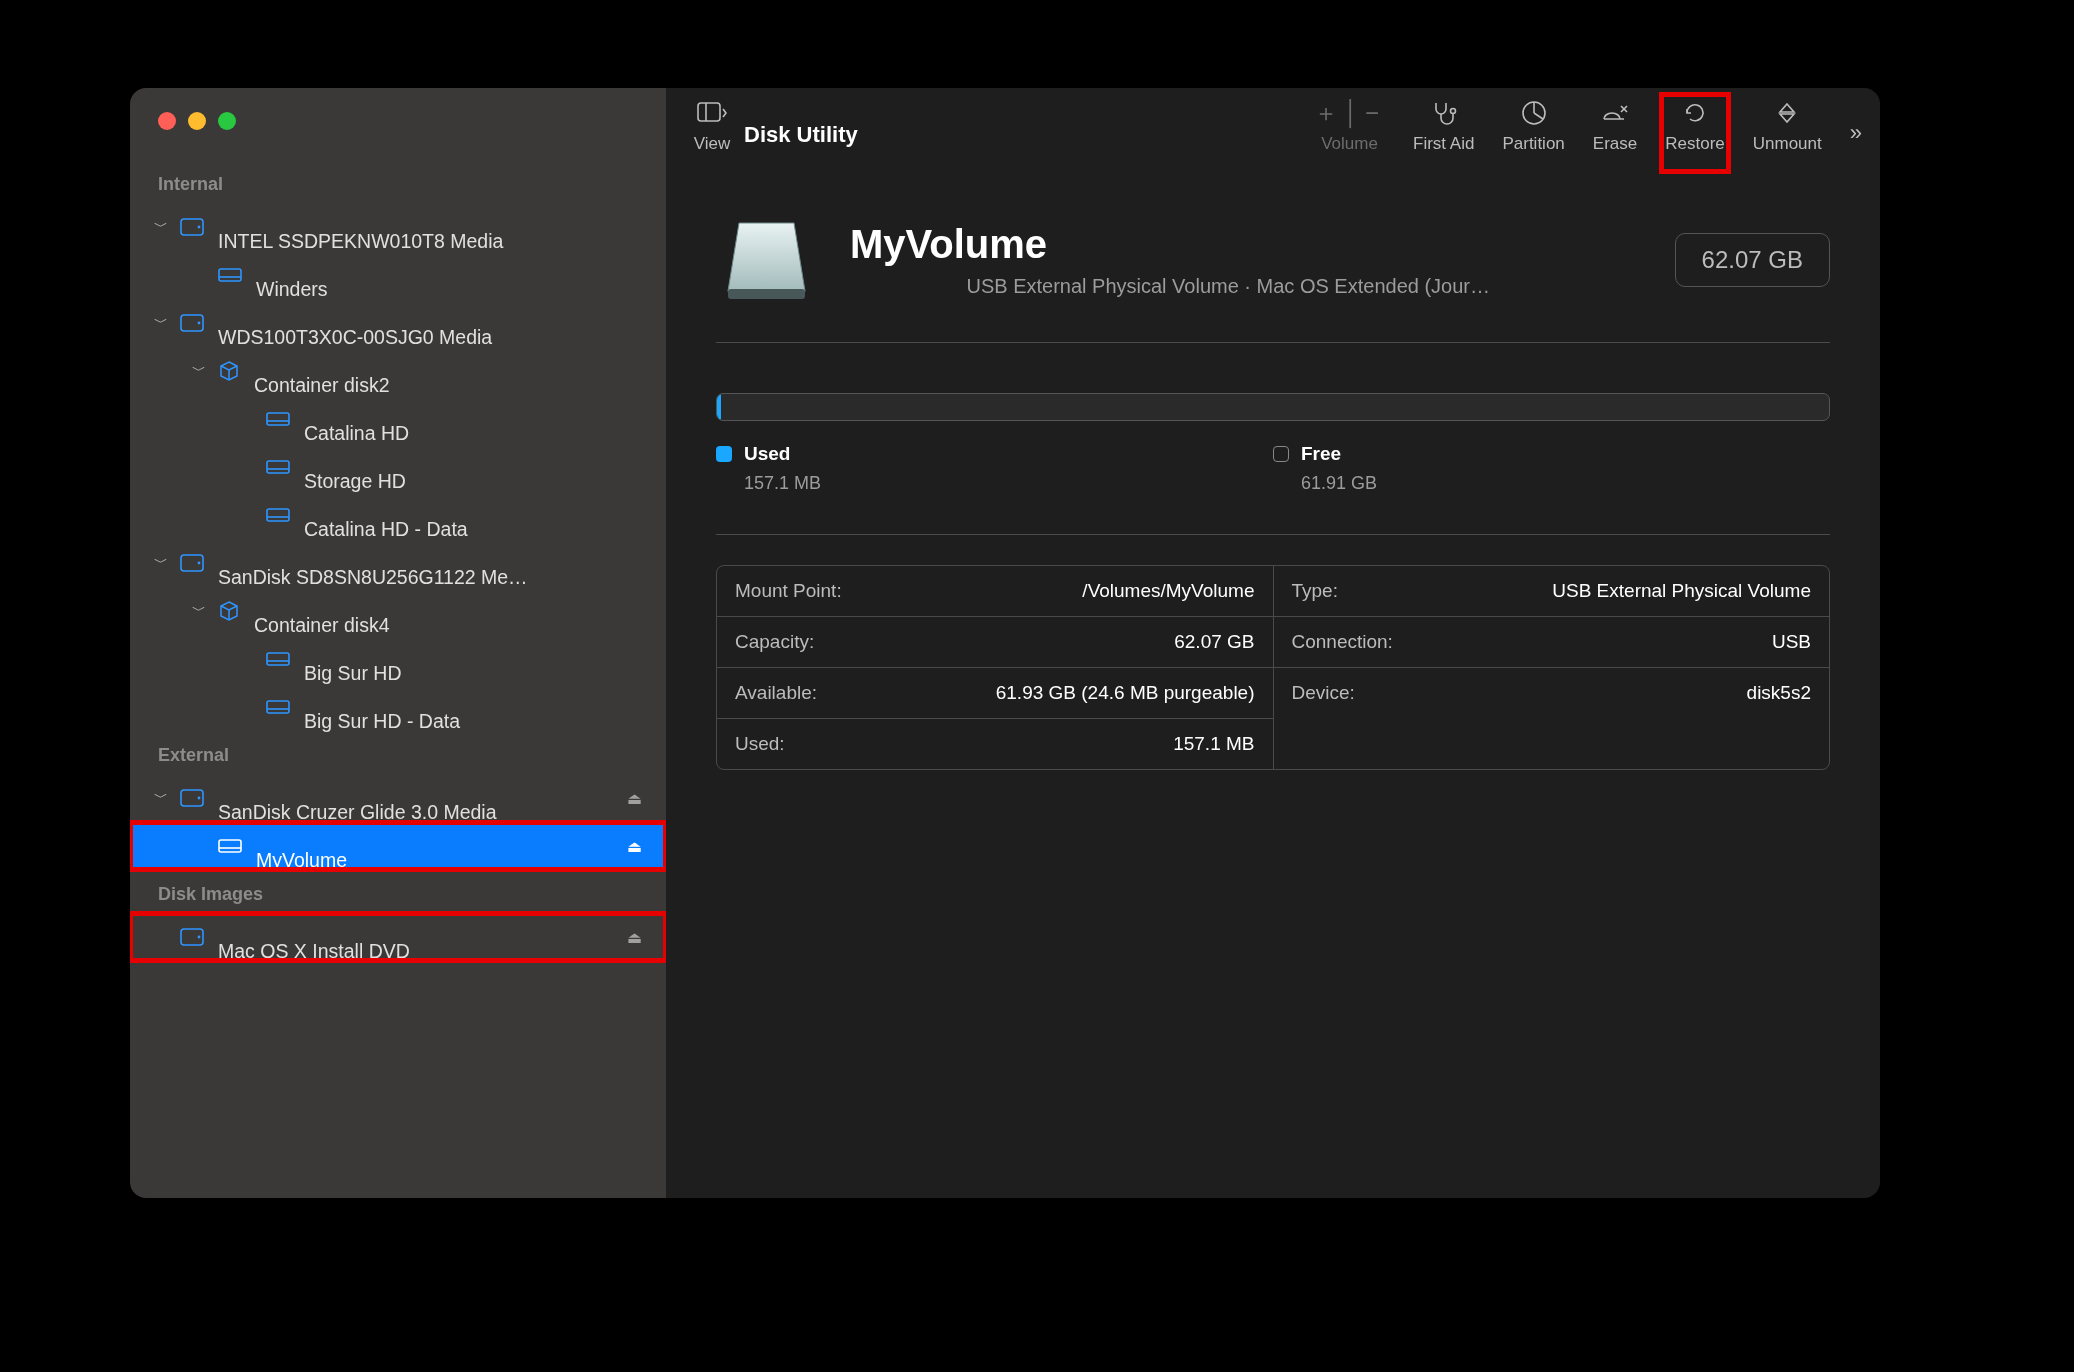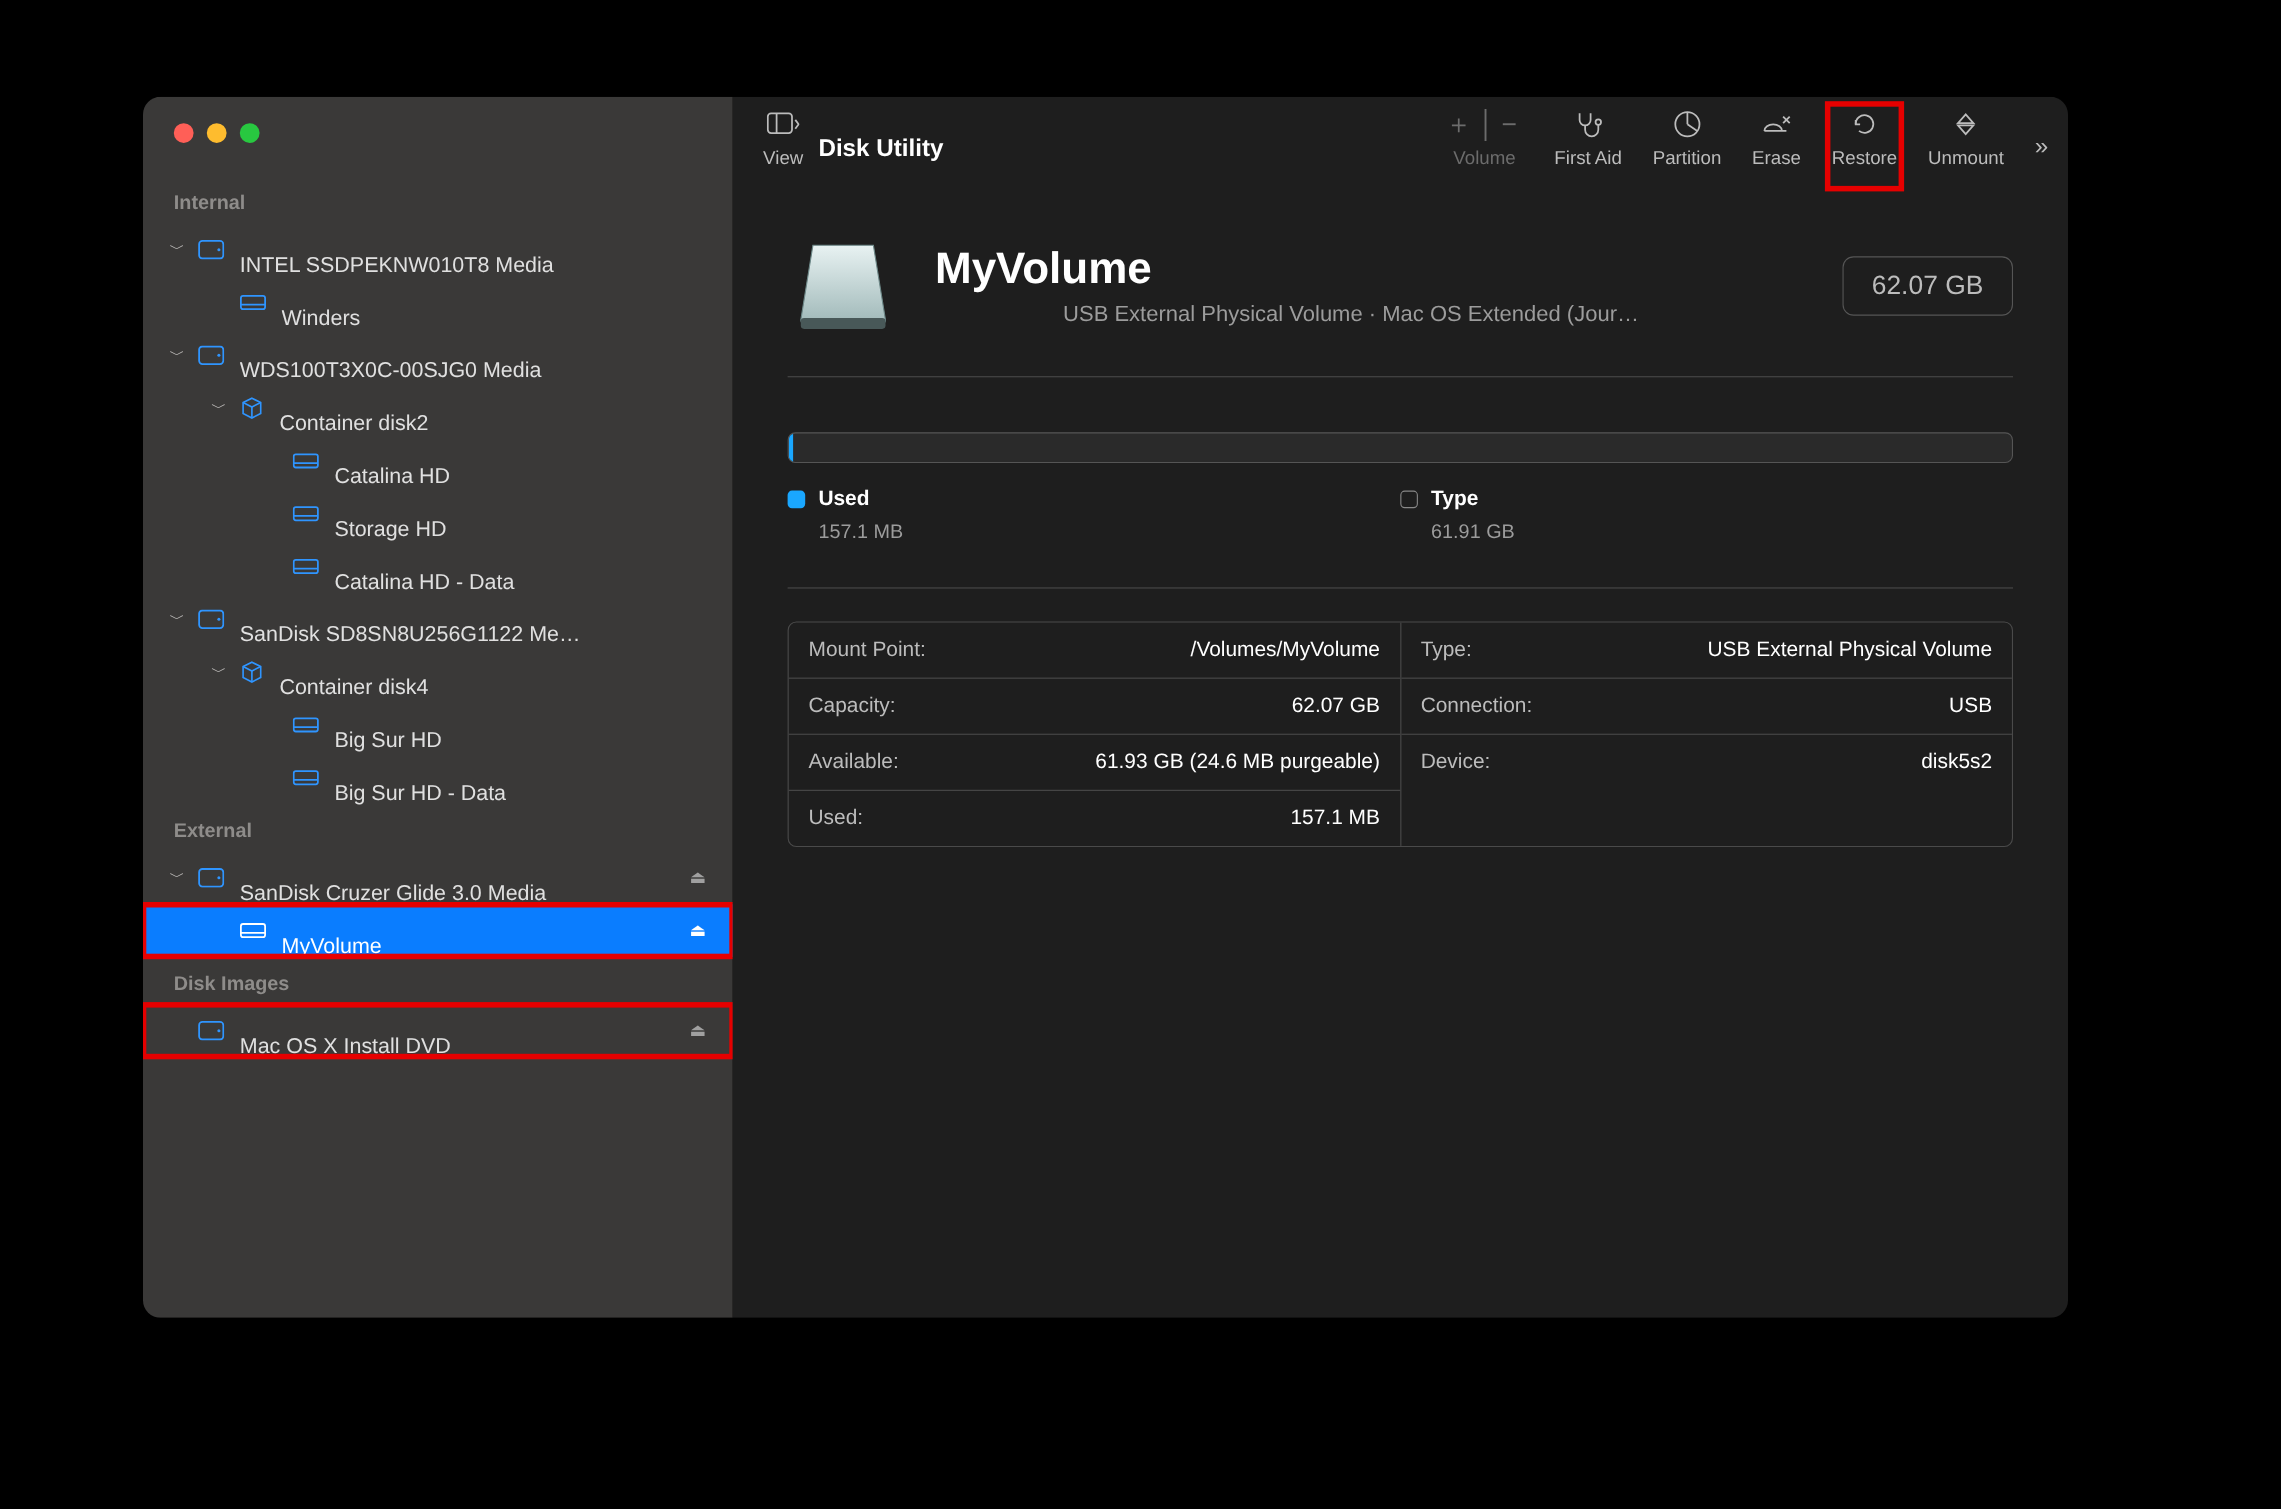--- a/index.html
+++ b/index.html
@@ -519,21 +519,21 @@
       <div class="legend-col">
         <div class="legend-row">
           <span class="swatch" style="background:#1aa7ff"></span>
           <span class="lbl">Used</span>
         </div>
         <div class="legend-sub">157.1 MB</div>
       </div>
       <div class="legend-col">
         <div class="legend-row">
           <span class="swatch" style="background:transparent;border:1.6px solid #888"></span>
-          <span class="lbl">Type</span>
+          <span class="lbl">Free</span>
         </div>
         <div class="legend-sub">61.91 GB</div>
       </div>
     </div>
 
     <div class="hr"></div>
 
     <div class="info-table">
       <div class="info-col">
         <div class="info-row">

